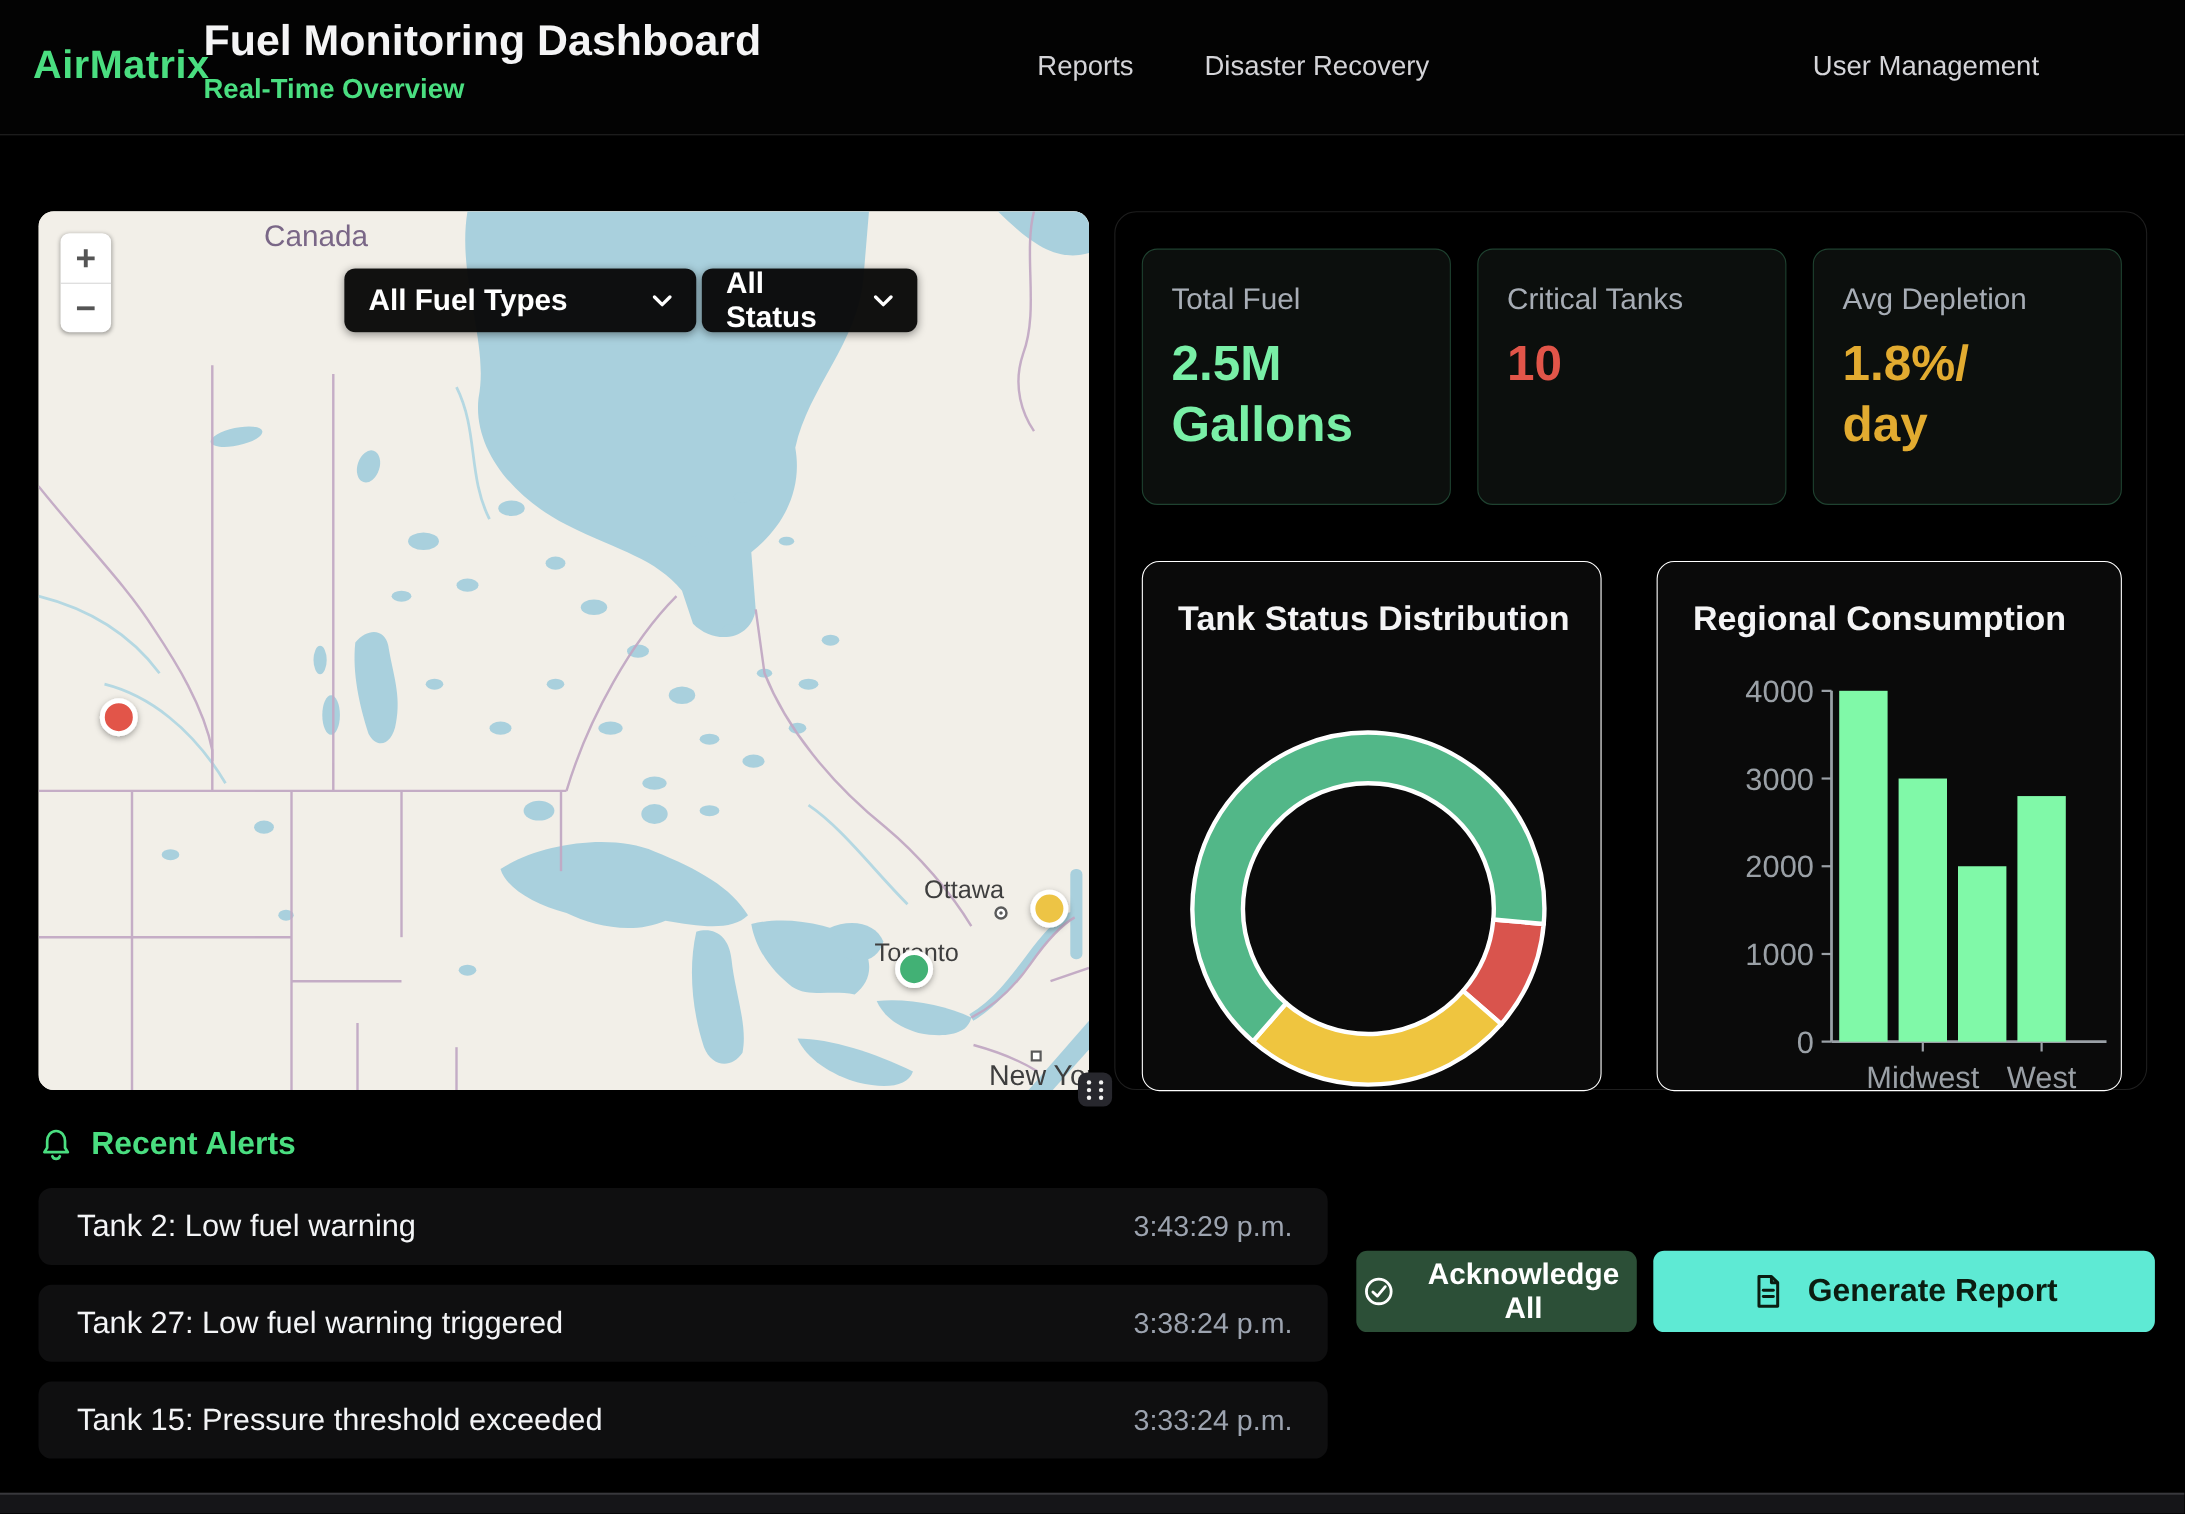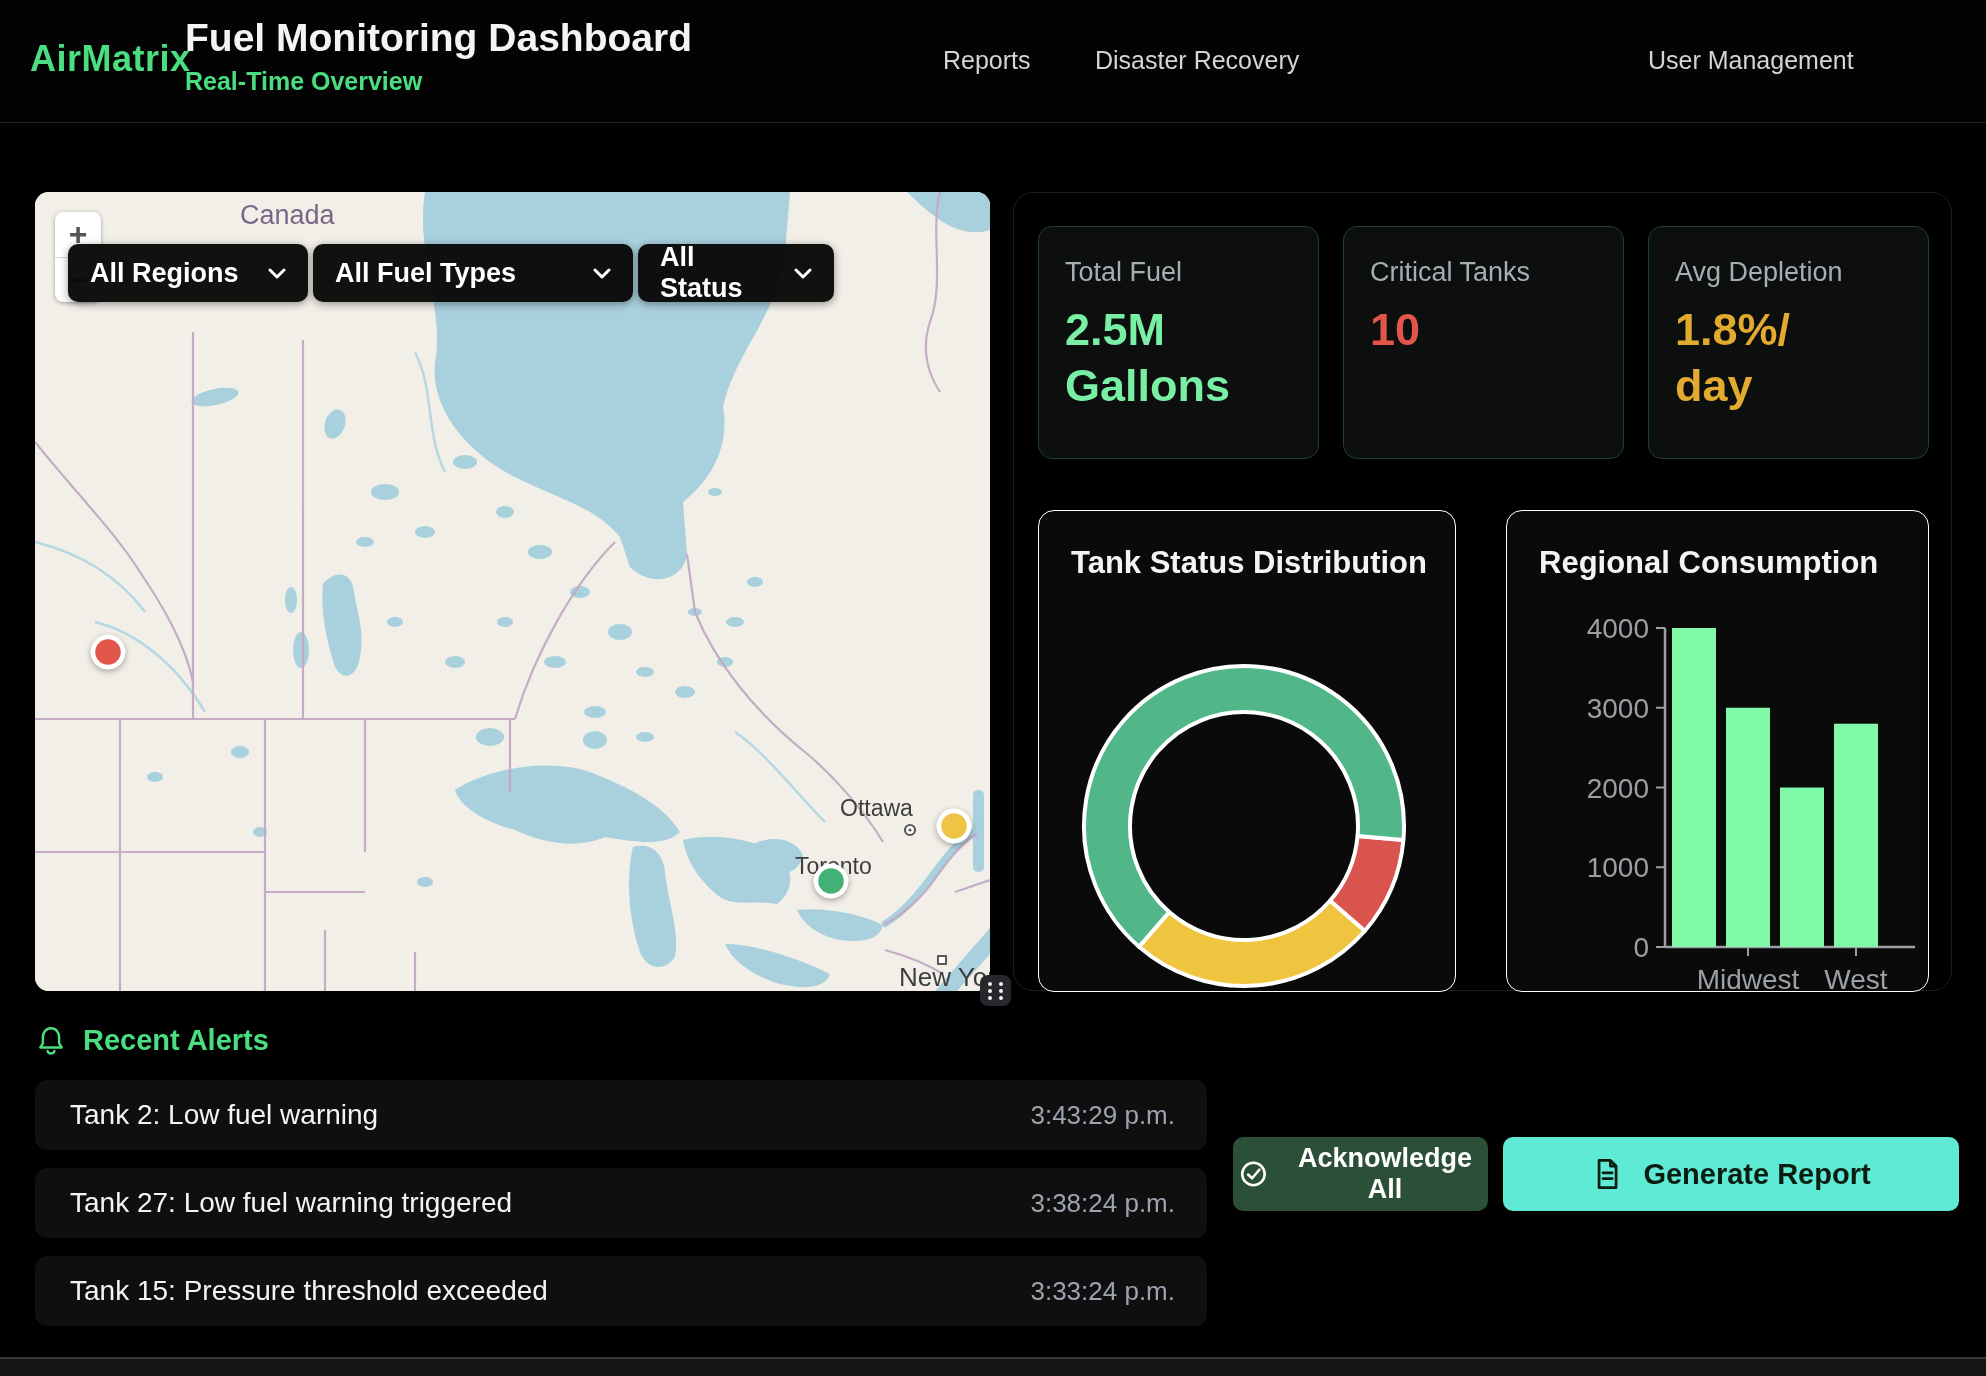--- a/index.html
+++ b/index.html
@@ -206,26 +206,20 @@
         <circle cx="919" cy="634" r="15" fill="#edc444" stroke="#fff" stroke-width="4.5" filter="url(#ms)"></circle>
         <circle cx="796" cy="689" r="15" fill="#43b174" stroke="#fff" stroke-width="4.5" filter="url(#ms)"></circle>
       </g>
   </svg>
 
   <div id="zoom-ctl">
     <div class="zoom-btn" id="zoom-in">+</div>
     <div class="zoom-btn" id="zoom-out">−</div>
   </div>
 
-  <div class="map-filter" id="filter-region">
-    <span>All Regions</span>
-    <svg class="chev" width="18" height="11" viewBox="0 0 18 11">
-      <polyline points="2,2 9,9 16,2" fill="none" stroke="#fff" stroke-width="3" stroke-linecap="round" stroke-linejoin="round"></polyline>
-    </svg>
-  </div>
   <div class="map-filter" id="filter-fuel">
     <span>All Fuel Types</span>
     <svg class="chev" width="18" height="11" viewBox="0 0 18 11">
       <polyline points="2,2 9,9 16,2" fill="none" stroke="#fff" stroke-width="3" stroke-linecap="round" stroke-linejoin="round"></polyline>
     </svg>
   </div>
   <div class="map-filter" id="filter-status">
     <span>All Status</span>
     <svg class="chev" width="18" height="11" viewBox="0 0 18 11">
       <polyline points="2,2 9,9 16,2" fill="none" stroke="#fff" stroke-width="3" stroke-linecap="round" stroke-linejoin="round"></polyline>

